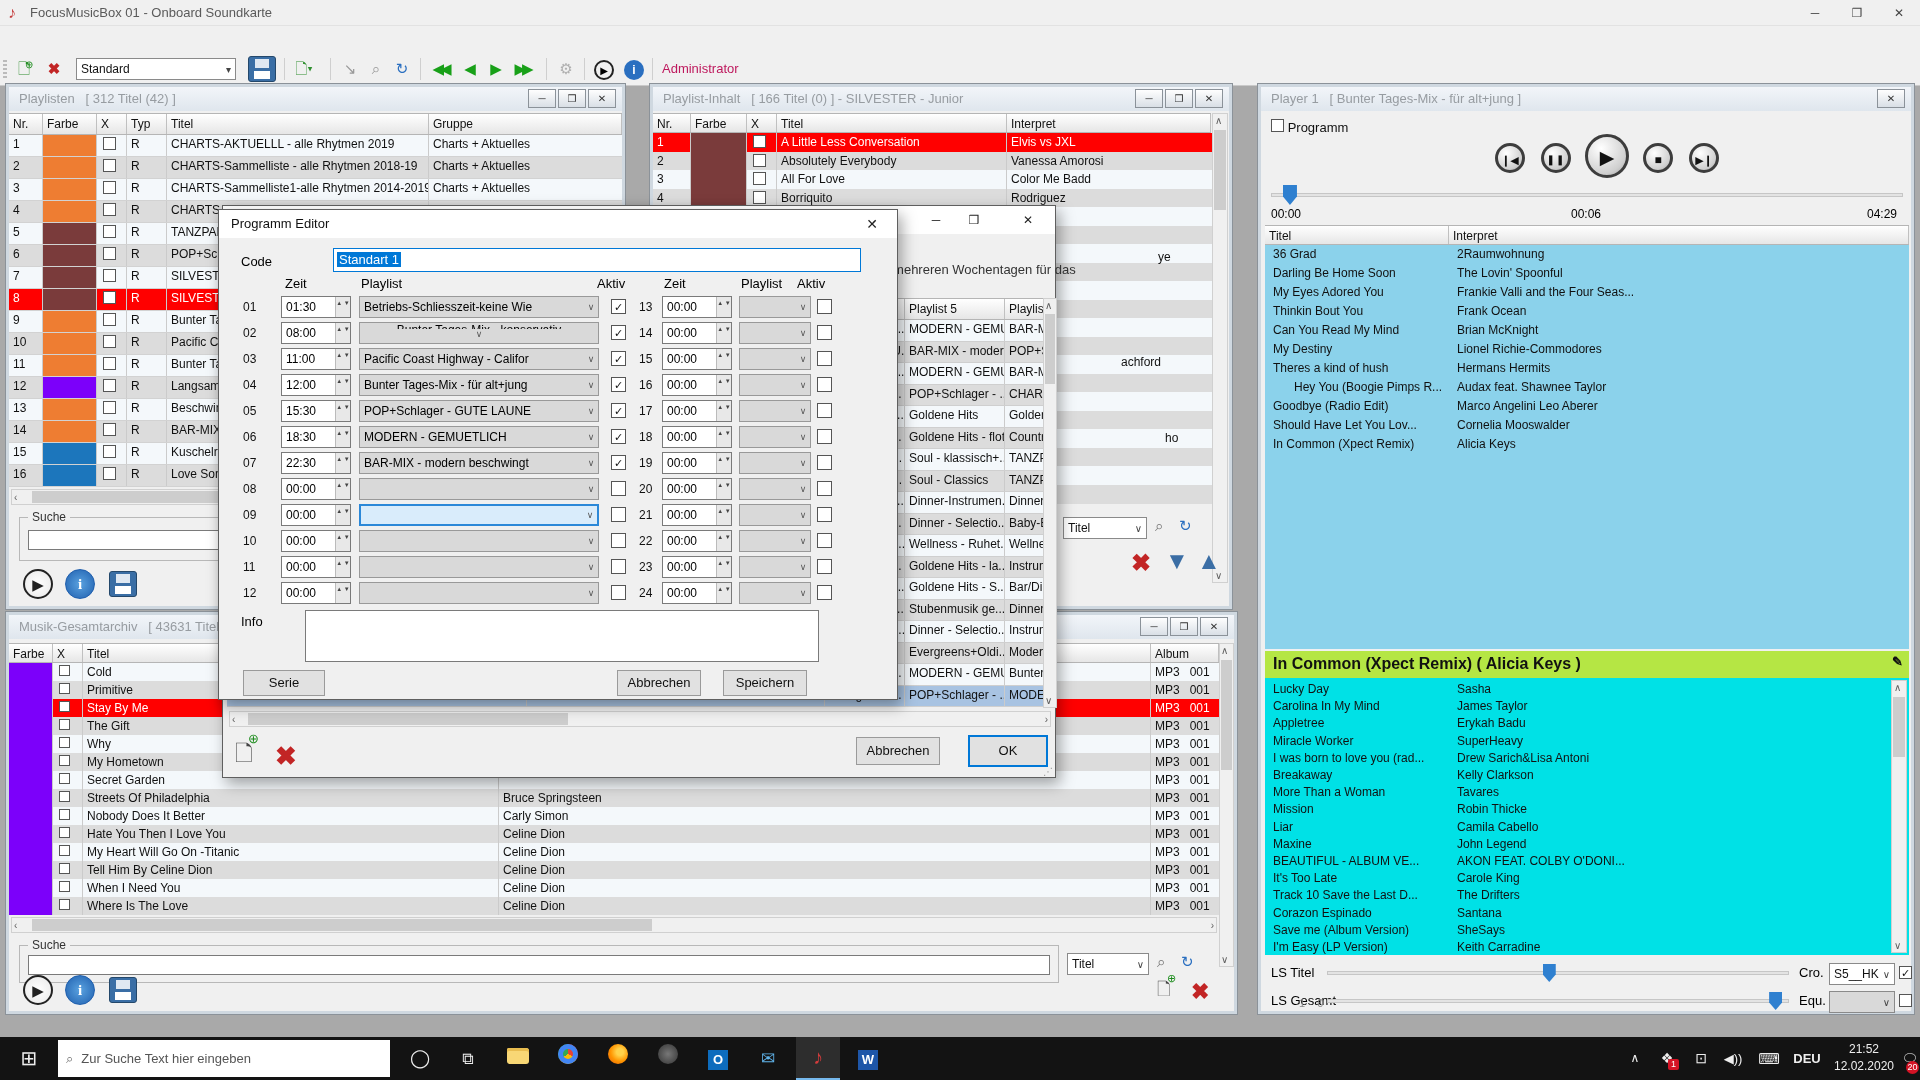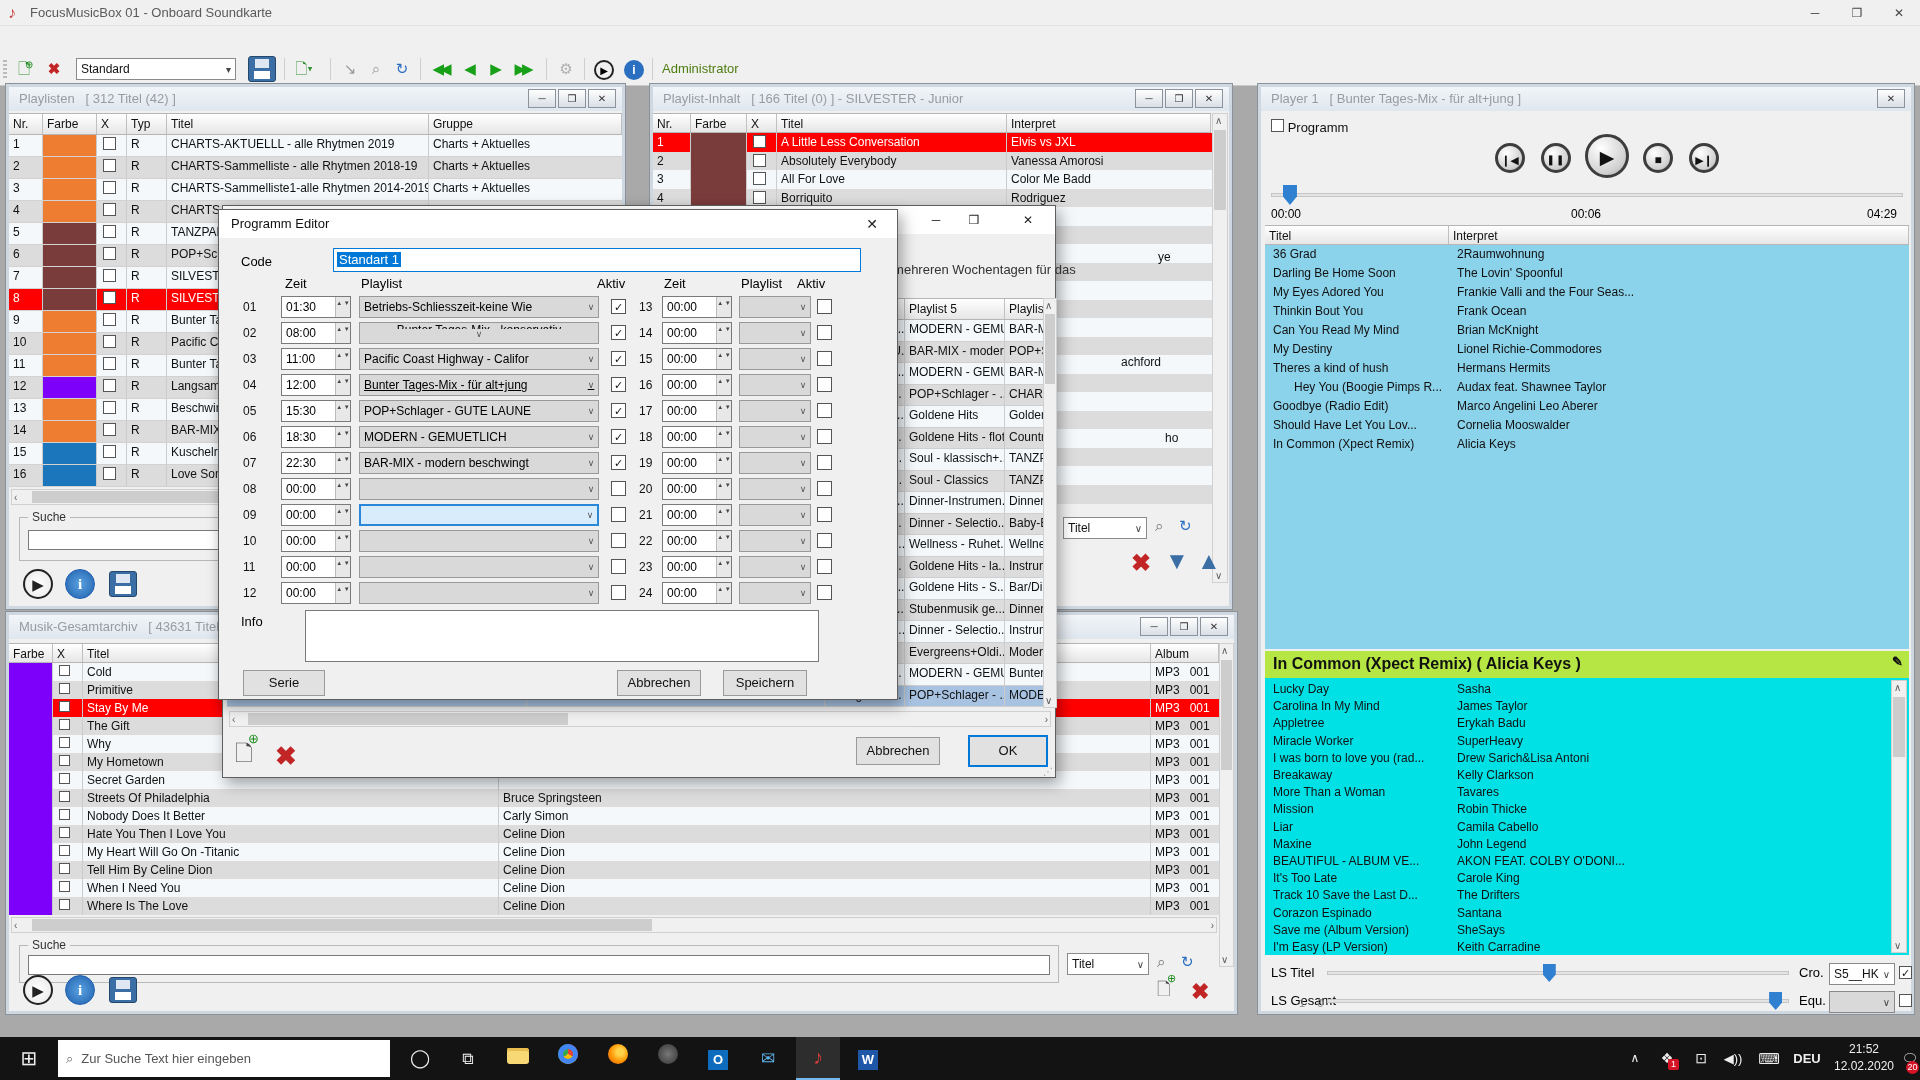--- a/index.html
+++ b/index.html
@@ -98,21 +98,21 @@
     <span class="tico" style="left:428px;color:#18a018;letter-spacing:-4px;">◀◀</span>
     <span class="tico" style="left:458px;color:#18a018;">◀</span>
     <span class="tico" style="left:484px;color:#18a018;">▶</span>
     <span class="tico" style="left:510px;color:#18a018;letter-spacing:-4px;">▶▶</span>
     <span class="tsep" style="left:546px;"></span>
     <span class="tico" style="left:554px;color:#b0b0b0;">⚙</span>
     <span class="tsep" style="left:584px;"></span>
     <span class="tico" style="left:592px;"><span style="display:inline-block;width:20px;height:20px;border:2px solid #222;border-radius:50%;line-height:17px;font-size:10px;">▶</span></span>
     <span class="tico" style="left:622px;"><span style="display:inline-block;width:20px;height:20px;border-radius:50%;background:#2a6fc0;color:#fff;font-size:12px;line-height:20px;font-weight:bold;">i</span></span>
     <span class="tsep" style="left:652px;"></span>
-    <span class="abs" style="left:662px;top:9px;font-size:13px;color:#4d7c0f;">Administrator</span>
+    <span class="abs" style="left:662px;top:9px;font-size:13px;color:#be185d;">Administrator</span>
   </div>
 
   <div class="abs panel" id="pl-panel" style="left:6px;top:84px;width:619px;height:525px;">
     <div class="ptitle">
       <span>Playlisten</span>&nbsp;&nbsp;&nbsp;<span>[ 312 Titel (42) ]</span>
     </div>
     <span class="pbtn" style="right:66px;">─</span>
     <span class="pbtn" style="right:36px;">❒</span>
     <span class="pbtn" style="right:6px;">✕</span>
     <div id="pl-head" class="thead" style="left:0;top:26px;width:613px;height:22px;">
@@ -852,21 +852,21 @@
           <span class="ct">Pacific Coast Highway - Califor</span>
           <span class="ca">∨</span>
         </span>
         <span class="cb" style="position:absolute;left:392px;top:141px;width:15px;height:15px;line-height:14px;">✓</span>
         <span class="rownum" style="left:24px;top:168px;">04</span>
         <span class="spin" style="left:62px;top:164px;width:70px;">
           <span class="sv">12:00</span>
           <span class="sb">▲
 ▼</span>
         </span>
-        <span class="cmb" style="left:140px;top:164px;width:240px;text-decoration:underline;">
+        <span class="cmb" style="left:140px;top:164px;width:240px;">
           <span class="ct">Bunter Tages-Mix - für alt+jung</span>
           <span class="ca">∨</span>
         </span>
         <span class="cb" style="position:absolute;left:392px;top:167px;width:15px;height:15px;line-height:14px;">✓</span>
         <span class="rownum" style="left:24px;top:194px;">05</span>
         <span class="spin" style="left:62px;top:190px;width:70px;">
           <span class="sv">15:30</span>
           <span class="sb">▲
 ▼</span>
         </span>

